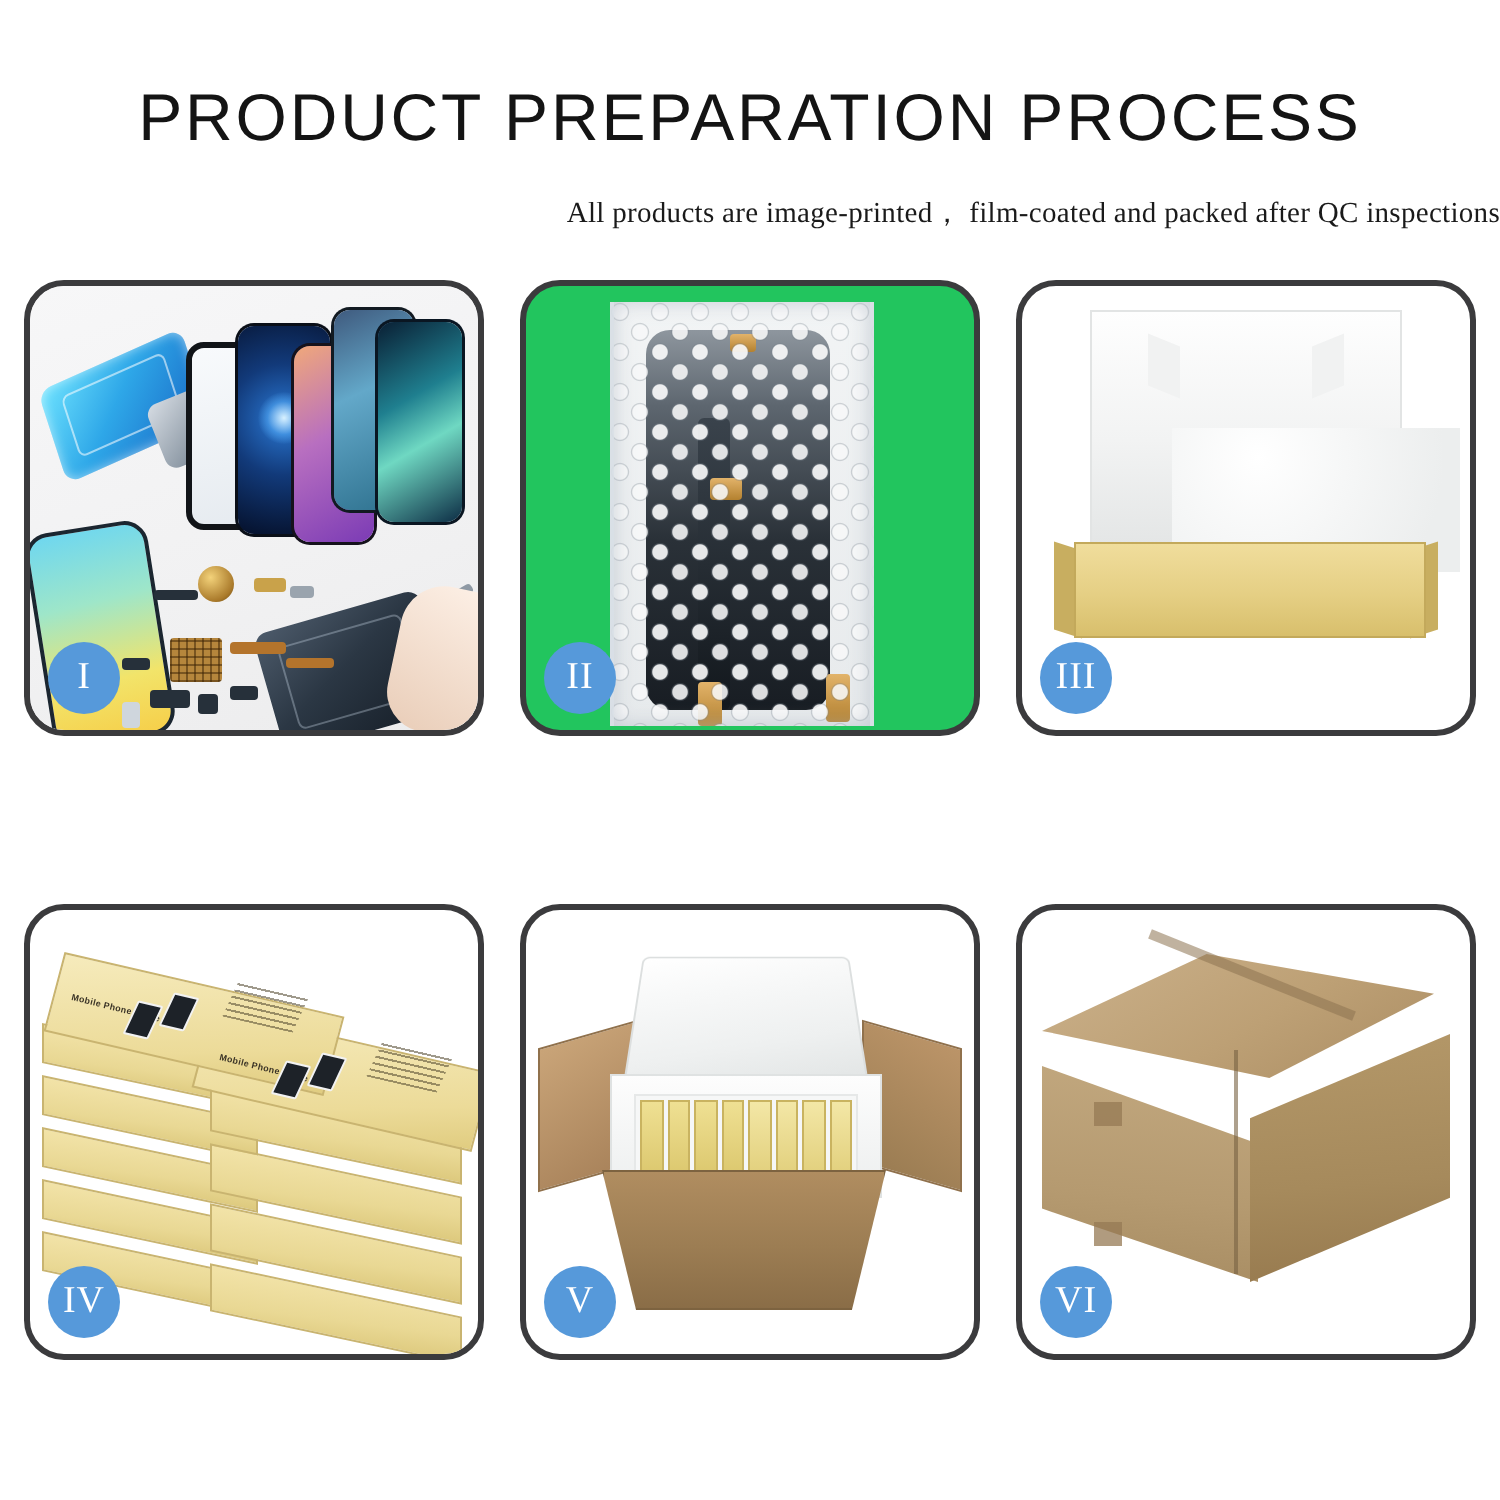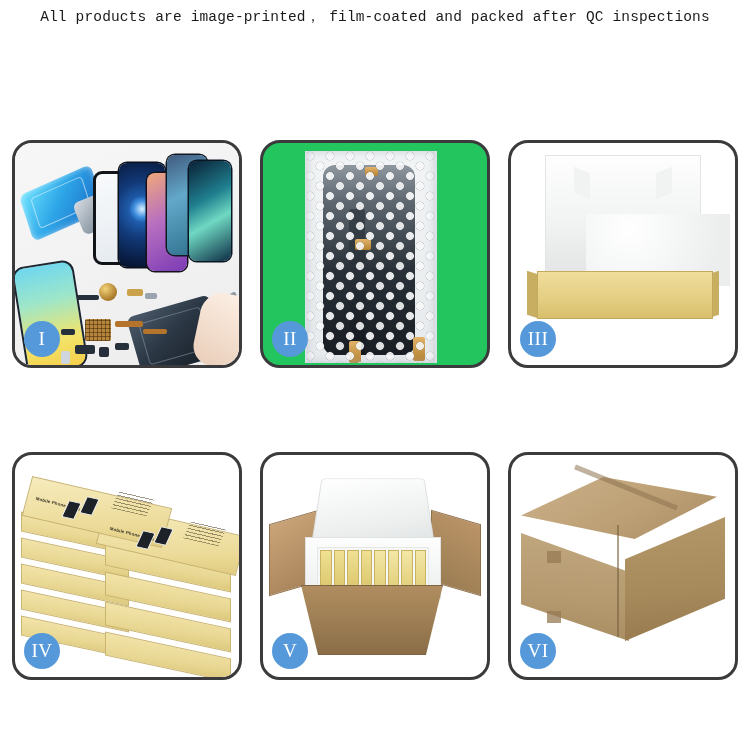--- a/index.html
+++ b/index.html
@@ -25,26 +25,26 @@
     font-size: 33px;
     letter-spacing: 1.4px;
     font-weight: 400;
     color: #141414;
     margin-top: 42px;
     line-height: 1;
     font-family: "Liberation Sans", sans-serif;
   }
 
   #page-subtitle {
-    text-align: center;
+    text-align: right;
     font-size: 14.5px;
     color: #1a1a1a;
-    margin-top: 7px;
+    margin-top: 22px;
     letter-spacing: 0.15px;
-    font-family: Liberation Mono, monospace;
+    font-family: Liberation Serif, serif;
   }
 
   
   #panel-grid {
     position: absolute;
     left: 12px; top: 140px;
     width: 726px; height: 540px;
     display: grid;
     grid-template-columns: 230px 230px 230px;
     grid-template-rows: 228px 228px;
@@ -402,20 +402,21 @@
     position:absolute; left:106px; top:70px; width:2px; height:112px;
     background: rgba(120,98,66,.6);
   }
 </style>
 </head>
 <body>
 
 <div id="page">
 
   <div id="header">
+    <div id="page-title">PRODUCT PREPARATION PROCESS</div>
     <div id="page-subtitle">All products are image-printed， film-coated and packed after QC inspections</div>
   </div>
 
   <div id="panel-grid">
 
     <div class="panel p1">
       <div class="panel-photo">
         <div class="wash"></div>
         <div class="film"></div>
         <div class="film2"></div>

